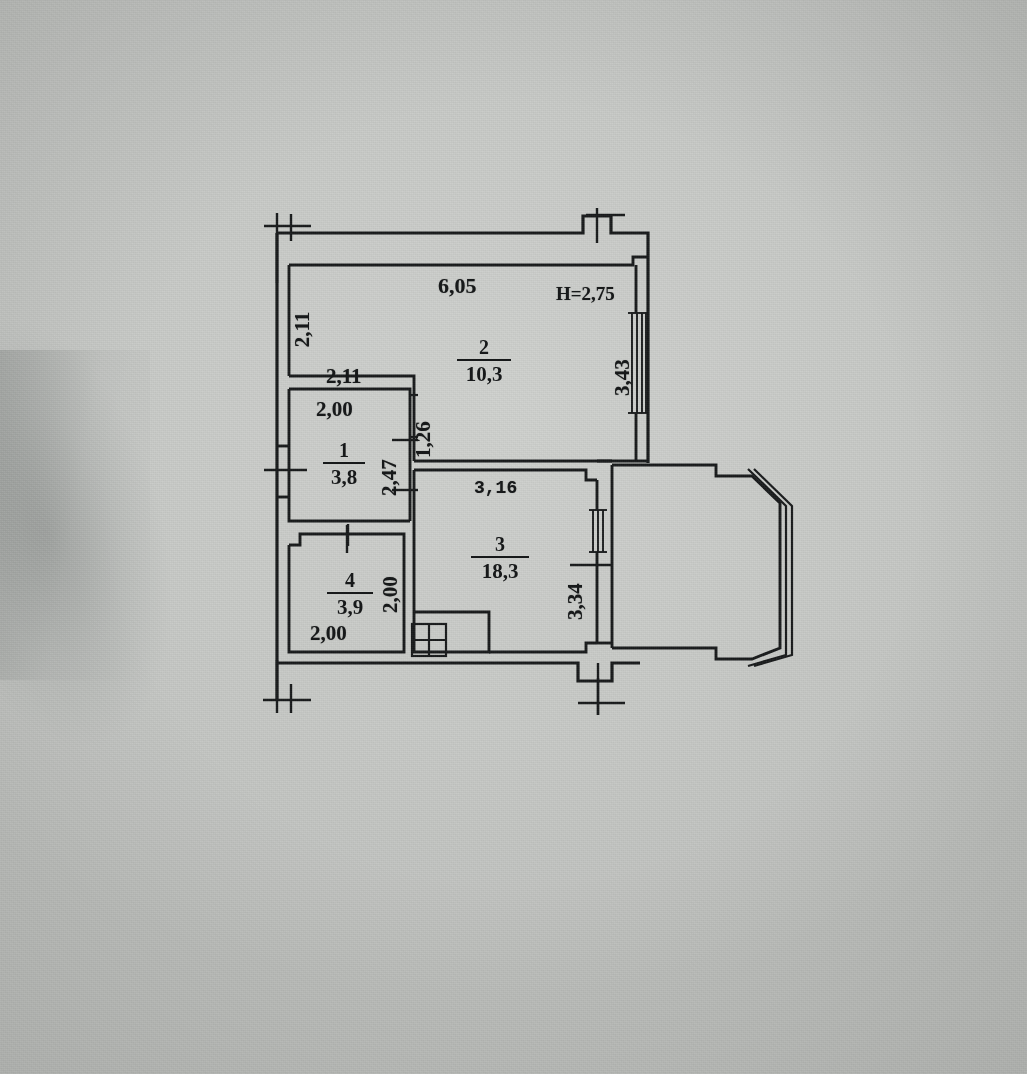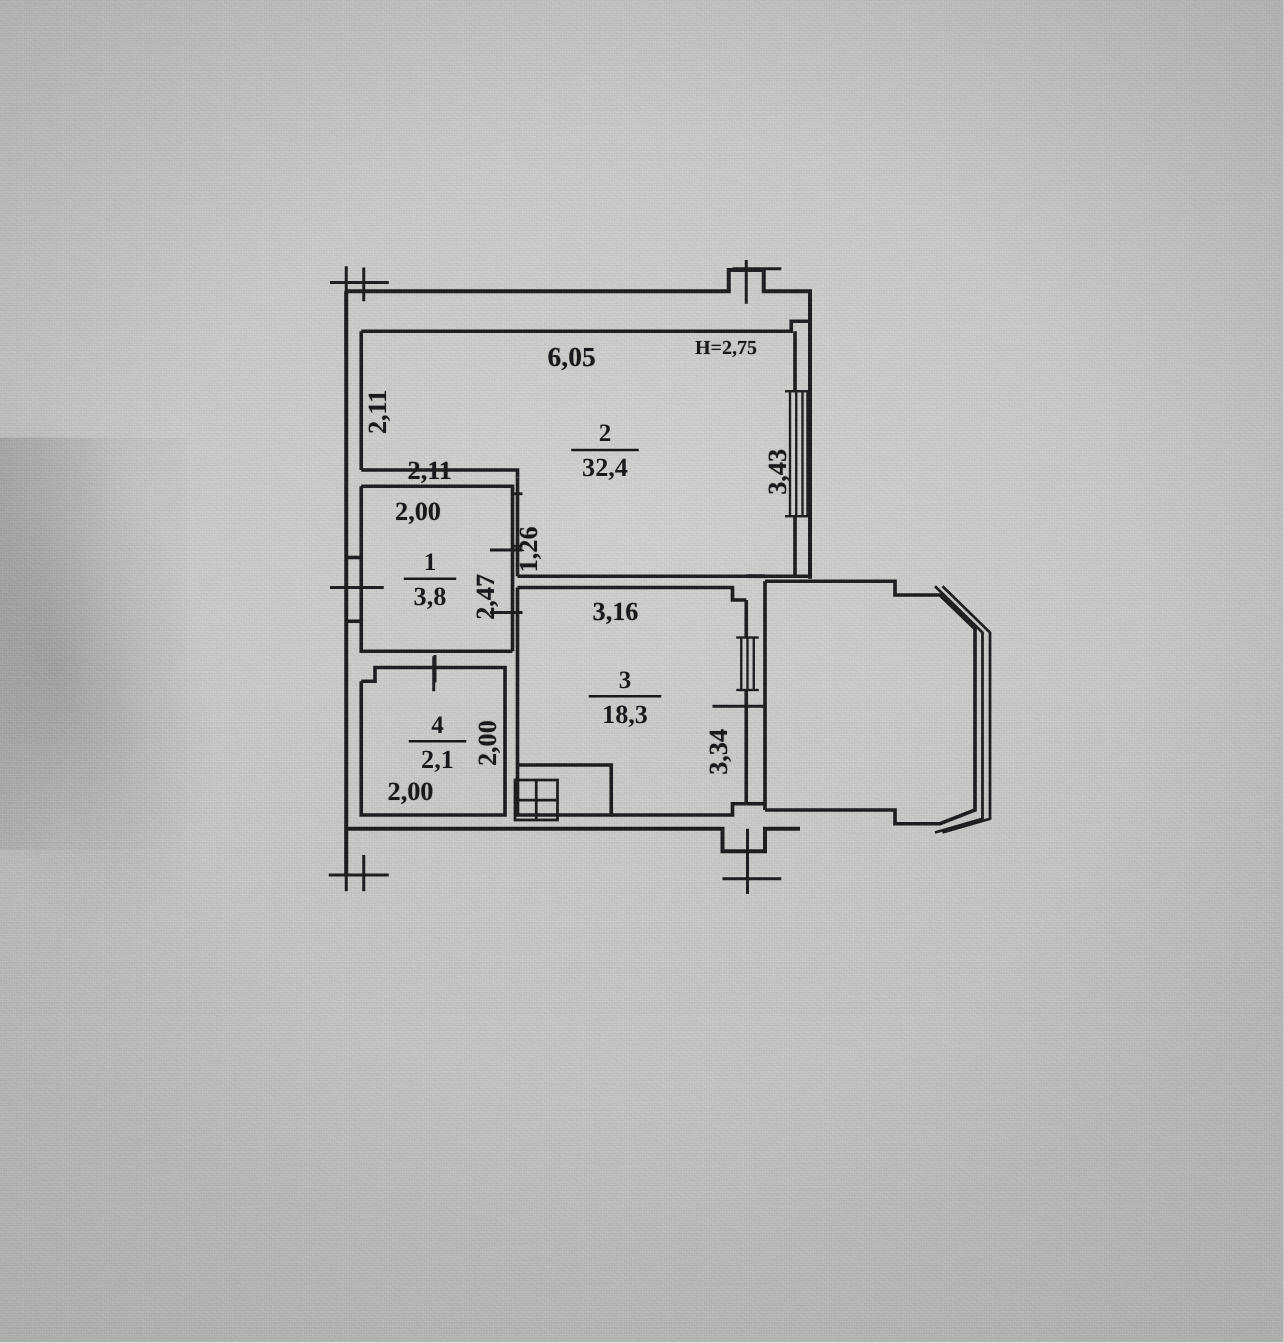--- a/index.html
+++ b/index.html
@@ -223,59 +223,59 @@
       </g>
 
     </g>
   </svg>
 
   <div class="paper-grain"></div>
   <div class="paper-vignette"></div>
 
   <div class="lbl" style="left:438px; top:275px; font-size:22px;">6,05</div>
 
-  <div class="lbl" style="left:556px; top:271px; font-size:16px;">H=2,75</div>
+  <div class="lbl" style="left:556px; top:284px; font-size:19px;">H=2,75</div>
 
   <div class="lbl rot" style="left:277px; top:297px; width:50px; text-align:center; font-size:21px; transform:rotate(-90deg) translate(-22px,0);">2,11</div>
 
   <div class="lbl" style="left:326px; top:366px; font-size:21px;">2,11</div>
 
   <div class="lbl" style="left:316px; top:399px; font-size:21px;">2,00</div>
 
   <div class="lbl rot" style="left:362px; top:447px; width:54px; text-align:center; font-size:21px; transform:rotate(-90deg) translate(-20px,0);">2,47</div>
 
   <div class="lbl rot" style="left:396px; top:411px; width:54px; text-align:center; font-size:21px; transform:rotate(-90deg) translate(-18px,0);">1,26</div>
 
   <div class="lbl rot" style="left:595px; top:347px; width:54px; text-align:center; font-size:21px; transform:rotate(-90deg) translate(-20px,0);">3,43</div>
 
-  <div class="lbl" style="left:474px; top:479px; font-size:21px;">3,16</div>
+  <div class="lbl" style="left:474px; top:479px; font-size:18px;font-family:Liberation Mono, monospace;">3,16</div>
 
   <div class="lbl rot" style="left:548px; top:571px; width:54px; text-align:center; font-size:21px; transform:rotate(-90deg) translate(-20px,0);">3,34</div>
 
   <div class="lbl rot" style="left:363px; top:566px; width:54px; text-align:center; font-size:21px; transform:rotate(-90deg) translate(-18px,0);">2,00</div>
 
   <div class="lbl" style="left:310px; top:623px; font-size:21px;">2,00</div>
 
   <div class="room-tag" style="left:318px; top:440px; width:52px;">
     <span class="num">1</span>
     <span class="bar" style="width:42px;"></span>
     <span class="area">3,8</span>
   </div>
 
   <div class="room-tag" style="left:452px; top:337px; width:64px;">
     <span class="num">2</span>
     <span class="bar" style="width:54px;"></span>
-    <span class="area">32,4</span>
+    <span class="area">10,3</span>
   </div>
 
   <div class="room-tag" style="left:466px; top:534px; width:68px;">
     <span class="num">3</span>
     <span class="bar" style="width:58px;"></span>
     <span class="area">18,3</span>
   </div>
 
   <div class="room-tag" style="left:322px; top:570px; width:56px;">
     <span class="num">4</span>
     <span class="bar" style="width:46px;"></span>
-    <span class="area">2,1</span>
+    <span class="area">3,9</span>
   </div>
 
 </div>
 
 </body></html>

